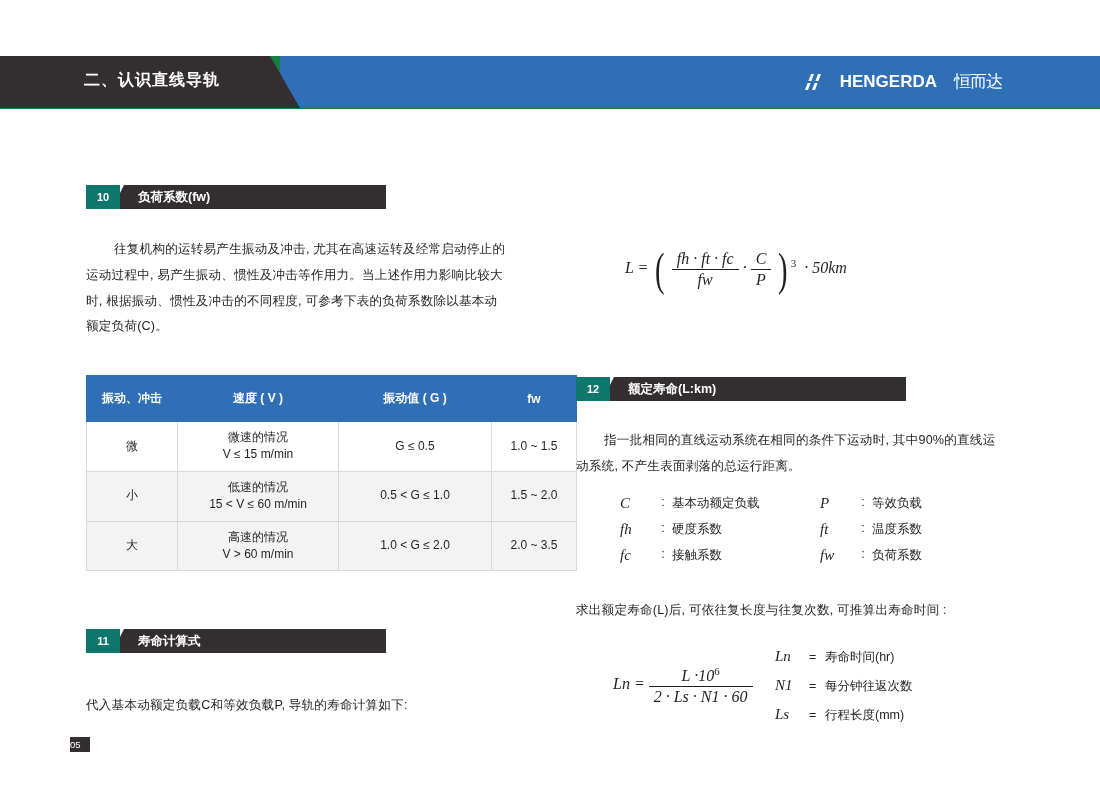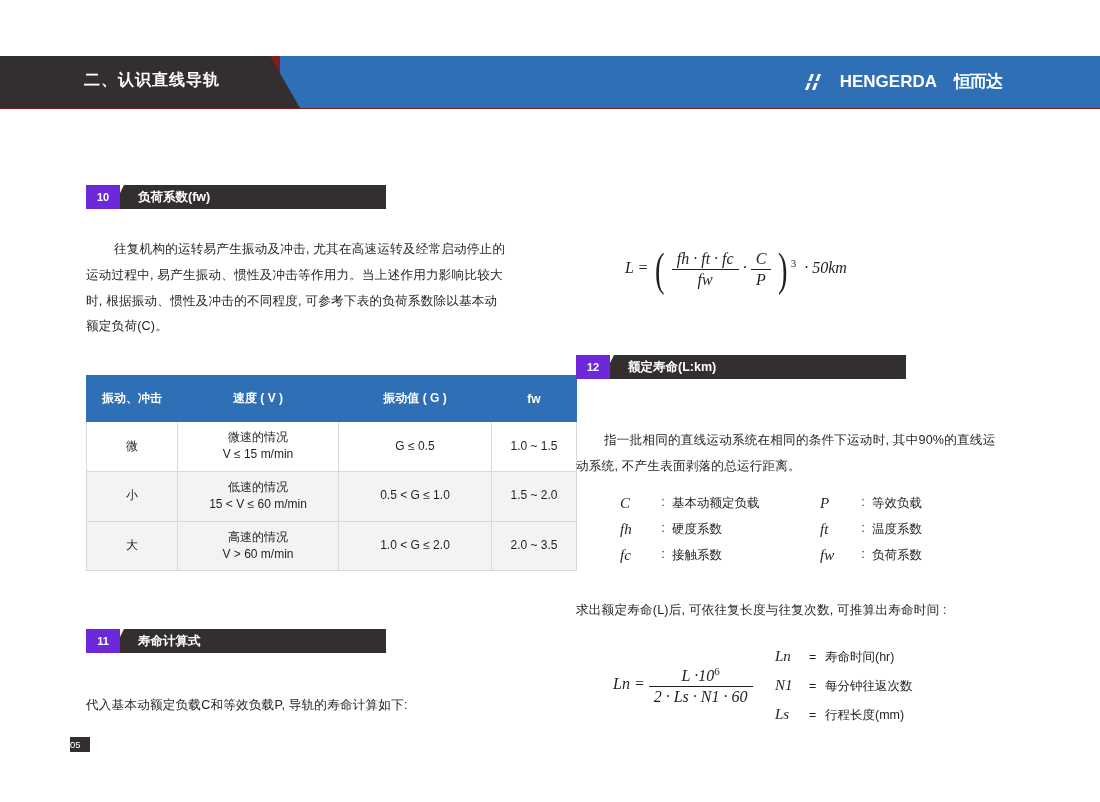--- a/index.html
+++ b/index.html
@@ -16,21 +16,21 @@
     position: relative;
   }
 
   
   .header {
     position: absolute;
     left: 0;
     top: 56px;
     width: 1100px;
     height: 53px;
-    background: #7f1d1d;
+    background: #15803d;
   }
   .header-blue {
     position: absolute;
     left: 280px;
     top: 0;
     width: 820px;
     height: 52px;
     background: #2f6fb6;
   }
   .header-dark-front {
@@ -65,37 +65,37 @@
     position: relative;
   }
   .logo-text {
     font-size: 17px;
     font-weight: bold;
     color: #ffffff;
     letter-spacing: 0px;
   }
   .logo-cn {
     font-size: 17px;
-    font-weight: bold;
+    font-weight: normal;
     color: #ffffff;
     letter-spacing: -1px;
   }
 
   
   .sec-head {
     position: absolute;
     height: 24px;
   }
   .sec-head .num {
     position: absolute;
     left: 0;
     top: 0;
     width: 34px;
     height: 24px;
-    background: #6d28d9;
+    background: #0f766e;
     color: #ffffff;
     font-size: 11px;
     font-weight: bold;
     line-height: 24px;
     text-align: center;
     z-index: 2;
   }
   .sec-head .bar {
     position: absolute;
     left: 26px;
@@ -340,21 +340,21 @@
   </span>
   <span>·</span>
   <span class="frac">
     <span class="top">C</span>
     <span class="bot">P</span>
   </span>
   <span class="paren">)</span><span class="sup">3</span>
   <span style="margin-left:4px;">· 50km</span>
 </div>
 
-<div class="sec-head" style="left:576px; top:355px; width:310px;">
+<div class="sec-head" style="left:576px; top:377px; width:310px;">
   <div class="bar" style="width:304px;"></div>
   <div class="num">12</div>
   <div class="lbl">额定寿命(L:km)</div>
 </div>
 
 <div class="para" style="left:576px; top:428px; width:420px; text-indent:28px;">指一批相同的直线运动系统在相同的条件下运动时, 其中90%的直线运动系统, 不产生表面剥落的总运行距离。</div>
 
 <div class="legend" style="left:620px; top:495px;">
   <div class="row">
     <span class="sym">C</span>

